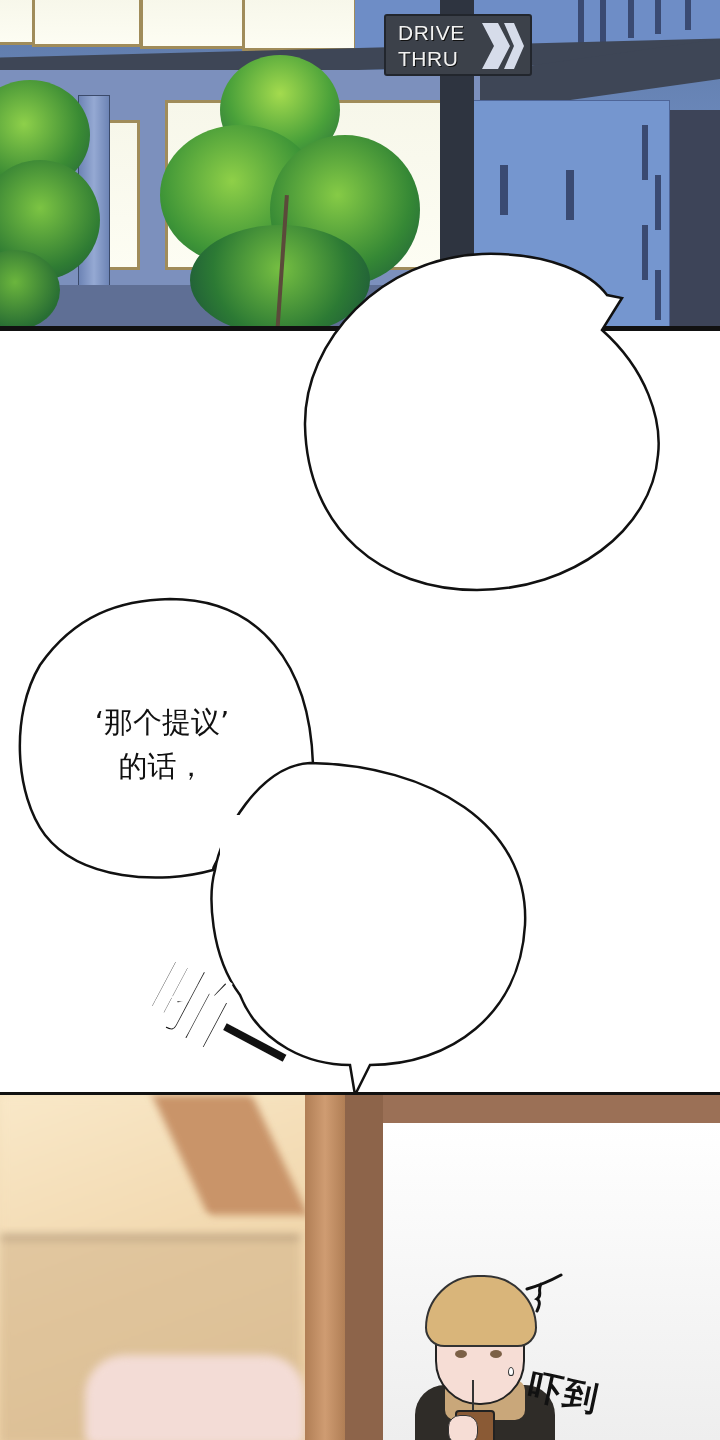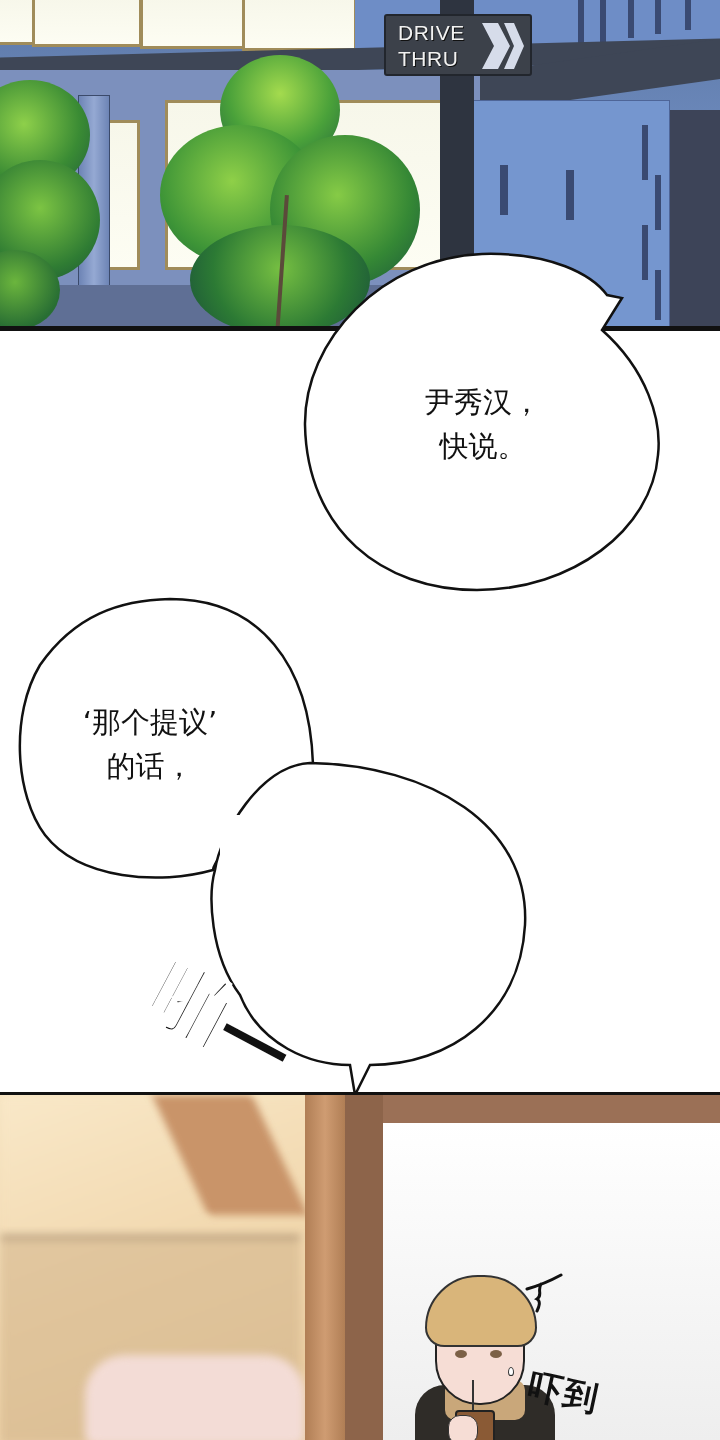--- a/index.html
+++ b/index.html
@@ -92,33 +92,31 @@
     <div class="abs tree" style="left:50px;top:180px;width:180px;height:110px;background:radial-gradient(circle at 50% 40%,#76bf42,#2c7a34 60%,#1a503a);"></div>
     <div class="abs" style="left:140px;top:150px;width:4px;height:140px;background:#5b4a3a;transform:rotate(4deg);"></div>
   </div>
 </div>
 <div id="panel1-border" class="abs"></div>
 
 <div class="abs" style="left:302px;top:250px;width:362px;height:345px;">
   <svg class="abs" style="left:0;top:0;" width="362" height="345" viewBox="0 0 362 345">
     <path d="M180,4 C250,2 290,25 305,45 L320,48 L300,80 C345,120 360,170 356,205 C350,280 270,340 175,340 C80,340 5,280 3,175 C2,90 80,8 180,4 Z" fill="#fff" stroke="#111" stroke-width="2.5"></path>
   </svg>
-  <div class="abs bubble-text" style="left:0;top:130px;width:362px;">尹秀汉，
-快说。</div>
 </div>
 
 <div class="abs" style="left:10px;top:595px;width:525px;height:500px;">
   <svg class="abs" style="left:0;top:0;" width="525" height="500" viewBox="0 0 525 500">
 
     <path d="M160,4 C250,4 300,70 303,170 C302,200 302,215 305,225 C240,230 205,260 203,275 C150,290 70,285 35,240 C5,200 0,120 30,70 C65,20 110,5 160,4 Z" fill="#fff" stroke="#111" stroke-width="2.5"></path>
 
     <path d="M300,168 C420,170 520,230 515,330 C510,420 440,470 360,470 L345,500 L340,470 C300,470 250,450 230,400 C200,360 198,300 205,275 C210,240 250,170 300,168 Z" fill="#fff" stroke="#111" stroke-width="2.5"></path>
     <rect x="210" y="220" width="100" height="60" fill="#fff"></rect>
   </svg>
-  <div class="abs bubble-text" style="left:20px;top:105px;width:240px;text-align:center;">‘那个提议’
+  <div class="abs bubble-text" style="left:32px;top:105px;width:240px;text-align:center;">‘那个提议’
 的话，</div>
 </div>
 
 <div class="abs sfx" style="left:140px;top:965px;width:180px;height:150px;transform:rotate(28deg);transform-origin:center;font-size:78px;line-height:120px;-webkit-text-stroke:2px #fff;letter-spacing:-4px;">啪—</div>
 
 <div id="panel3-border" class="abs"></div>
 <div id="panel3" class="abs">
 
   <div class="abs blur" style="left:0;top:0;width:360px;height:345px;background:linear-gradient(160deg,#f9e8c8 0%,#f1d7ad 50%,#e6c79a 100%);"></div>
   <div class="abs blur" style="left:180px;top:0;width:100px;height:120px;background:#c99469;transform:skewX(25deg);"></div>

